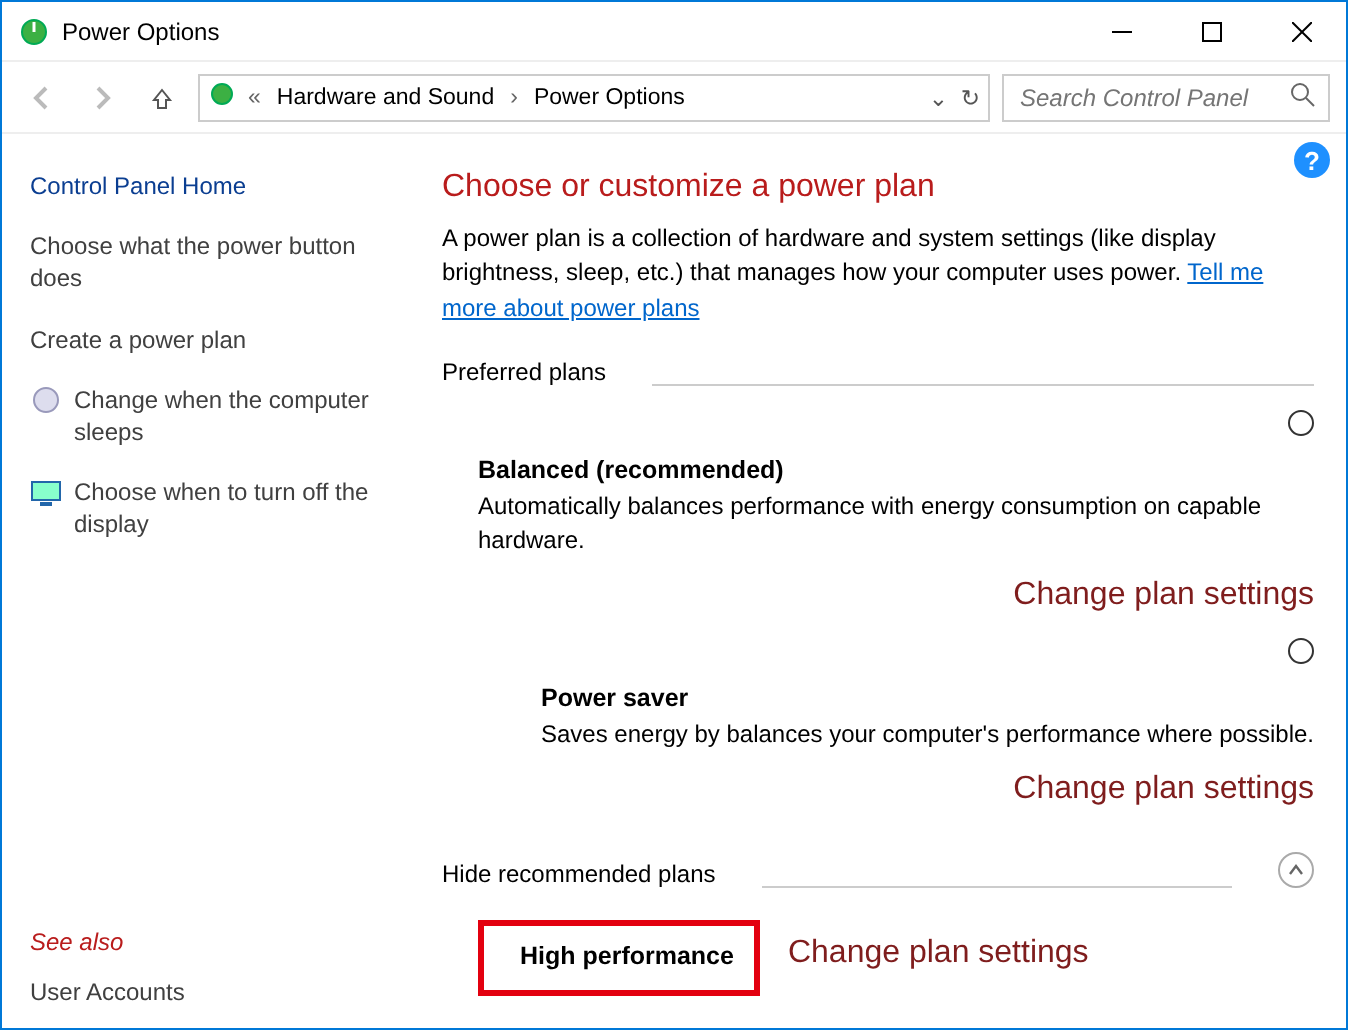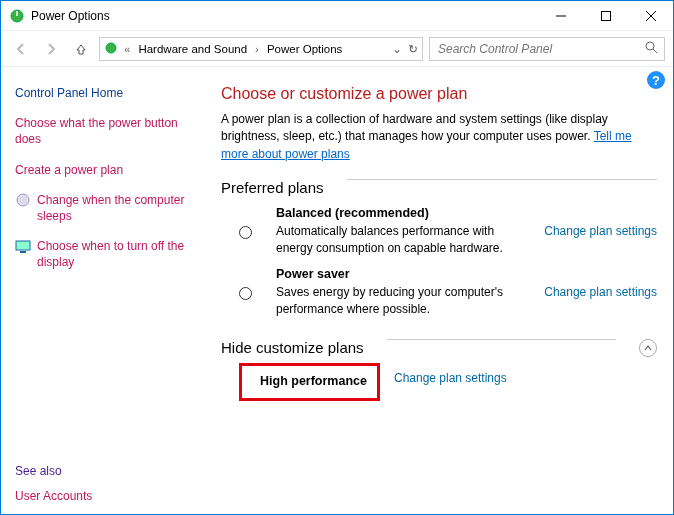--- a/index.html
+++ b/index.html
@@ -53,21 +53,21 @@
     padding: 0 4px;
     gap: 4px;
     font-size: 11.5px;
     position: relative;
   }
   .addr-crumb { color: #000; padding: 0 2px; text-align: right; }
   .addr-sep { color: #666; padding: 0 2px; }
   .addr-drop { position:absolute; right:20px; color:#555; }
   .addr-refresh { position:absolute; right:4px; color:#555; }
   .searchbox {
-    width: 236px; height: 24px;
+    width: 164px; height: 24px;
     border: 1px solid #ccc;
     display: flex; align-items: center;
     padding: 0 6px;
     color: #777;
     position: relative;
   }
   .searchbox input {
     border: none; outline: none; width: 100%; font-size: 12px;
     font-style: italic; color: #777; background: transparent;
   }
@@ -78,29 +78,29 @@
     height: calc(100% - 66px);
   }
   .sidebar {
     width: 210px;
     padding: 18px 12px 10px 14px;
     display: flex; flex-direction: column;
     gap: 14px;
     font-size: 12px;
   }
   .sidebar a, .side-link {
-    color: #be185d; text-decoration: none; cursor: pointer;
+    color: #404040; text-decoration: none; cursor: pointer;
     display: block;
     line-height: 1.35;
   }
   .side-item { display:flex; gap:6px; align-items:flex-start; }
   .side-item .icon { width:16px; flex:0 0 16px; }
   .sidebar .cp-home { color:#0b3e91; font-size:12px; }
   .see-also-block { margin-top:auto; }
-  .see-also { color:#4c1d95; margin-bottom:10px; }
+  .see-also { color:#b91c1c; margin-bottom:10px;font-style:italic; }
 
   .main {
     flex: 1;
     padding: 18px 16px 10px 10px;
     position: relative;
   }
   .help-icon {
     position: absolute; top: 4px; right: 8px;
     width: 18px; height: 18px; border-radius: 50%;
     background: #1e90ff; color: #fff;
@@ -109,48 +109,49 @@
   }
   .main h1 {
     color: #b91c1c; font-weight: normal;
     font-size: 16px; margin: 0 0 8px 0;
   }
   .desc { font-size: 12px; line-height:1.45; }
   .desc .tellmore { color:#0066cc; text-decoration: underline; cursor:pointer; }
 
   .section-head {
     margin-top: 16px;
-    font-size: 15px;
-    display: flex; align-items: flex-start; gap: 23px;
+    font-size: 12px;
+    display: flex; align-items: flex-end; gap: 23px;
   }
   .section-head .rule { flex:1; border-top:1px solid #ccc; height:0; }
   .expand-circle {
     width:18px;height:18px;border:1px solid #aaa;border-radius:50%;
     display:flex;align-items:center;justify-content:center;color:#666;font-size:10px;
   }
 
   .plan {
-    display:flex; align-items:center; gap:24px;
+    display:flex; align-items:flex-end; gap:10px;
     margin: 10px 0 0 18px;
+    flex-direction: column;
   }
   .plan-col { flex:1; }
   .plan .radio {
     width:13px;height:13px;border:1px solid #333;border-radius:50%;
     margin-top:2px; flex:0 0 13px; position:relative;
   }
   .plan-title { font-weight:bold; font-size:12.5px; }
   .plan-sub { font-size:12px; margin-top:3px; line-height:1.4; }
-  .change-link { color:#0369a1; font-size:12px; white-space:nowrap; margin-left:6px; cursor:pointer; }
+  .change-link { color:#7f1d1d; font-size:16px; white-space:nowrap; margin-left:6px; cursor:pointer; }
 
   .highlight-box {
     border: 3px solid #e3000f;
     padding: 8px 10px 10px 10px;
     display:inline-block;
   }
-  .hp-row { display:flex; align-items:flex-start; gap:8px; margin:6px 0 0 18px; }
+  .hp-row { display:flex; align-items:flex-start; gap:8px; margin:16px 0 0 18px; }
 </style>
 </head>
 <body>
 
 <div class="titlebar">
   <span class="app-icon">
     <svg viewBox="0 0 16 16" width="16" height="16">
         <circle cx="8" cy="8" r="6" fill="#3cb043" stroke="#0a5" stroke-width="1"></circle>
         <path d="M8 3v5" stroke="#fff" stroke-width="1.5"></path>
       </svg>
@@ -262,27 +263,27 @@
         <div class="plan-title">Balanced (recommended)</div>
         <div class="plan-sub">Automatically balances performance with energy consumption on capable hardware.</div>
       </div>
       <span class="change-link">Change plan settings</span>
     </div>
 
     <div class="plan">
       <div class="radio"></div>
       <div class="plan-col">
         <div class="plan-title">Power saver</div>
-        <div class="plan-sub">Saves energy by reducing your computer's performance where possible.</div>
+        <div class="plan-sub">Saves energy by balances your computer's performance where possible.</div>
       </div>
       <span class="change-link">Change plan settings</span>
     </div>
 
     <div class="section-head" style="margin-top:22px">
-      <span>Hide customize plans</span>
+      <span>Hide recommended plans</span>
       <span class="rule"></span>
       <span class="expand-circle">
         <svg width="10" height="10">
             <path d="M2 7 L5 3 L8 7" fill="none" stroke="#666" stroke-width="1.2"></path>
           </svg>
       </span>
     </div>
 
     <div class="hp-row">
       <div class="highlight-box">

